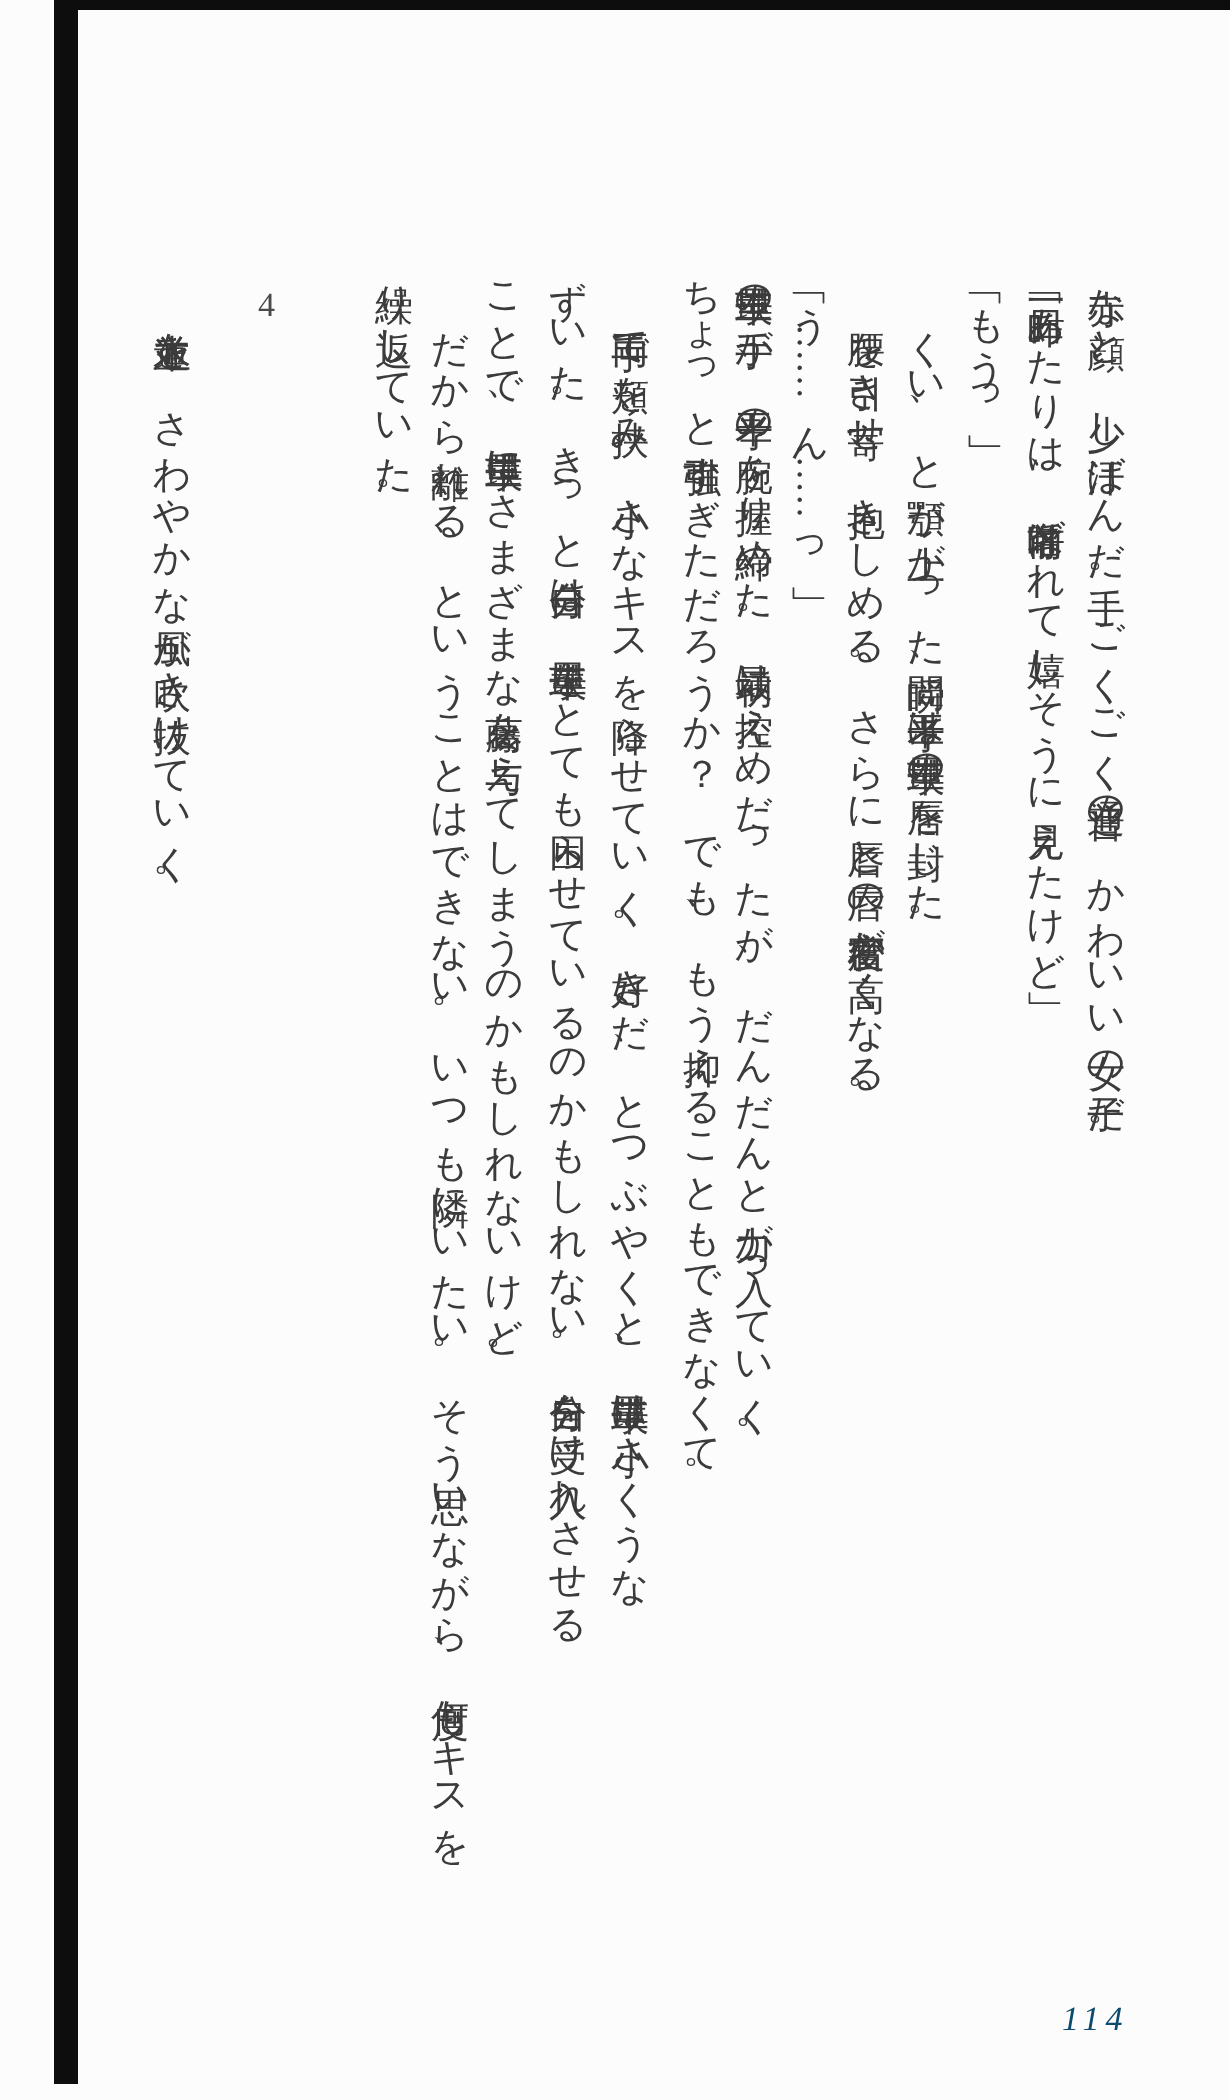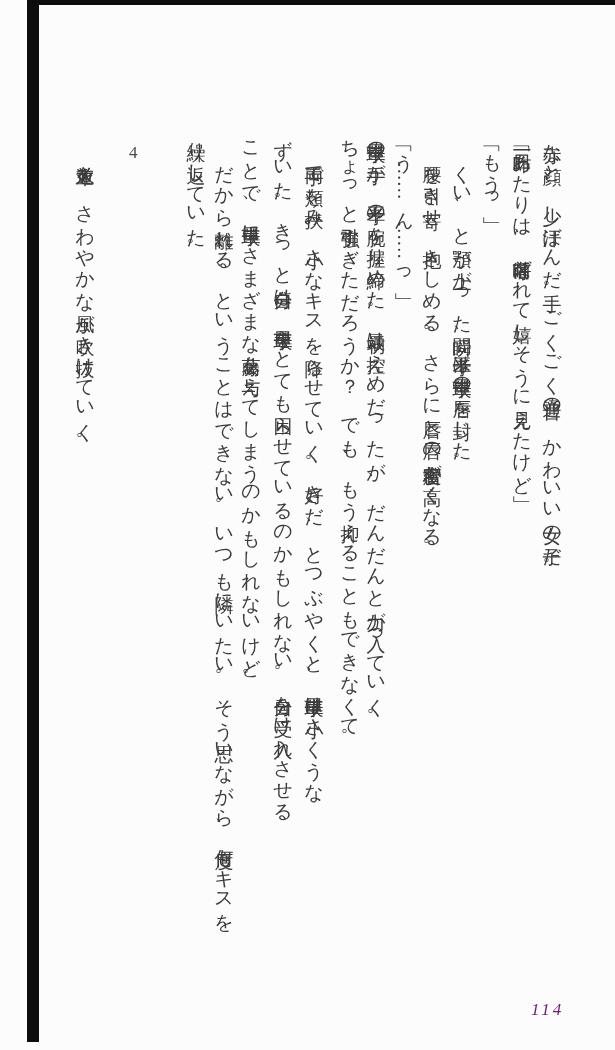--- a/index.html
+++ b/index.html
@@ -47,21 +47,21 @@
     top: 143px;
     font-size: 17px;
     color: #4a4a4a;
   }
   .page-num {
     position: absolute;
     left: 531px;
     top: 1000px;
     font-size: 17px;
     font-style: italic;
-    color: #701a75;
+    color: #0c4a6e;
     letter-spacing: 3px;
   }
 </style>
 </head>
 <body>
 
 <div class="page">
 
   <div class="scan-edge scan-edge-left"></div>
   <div class="scan-edge scan-edge-top"></div>

